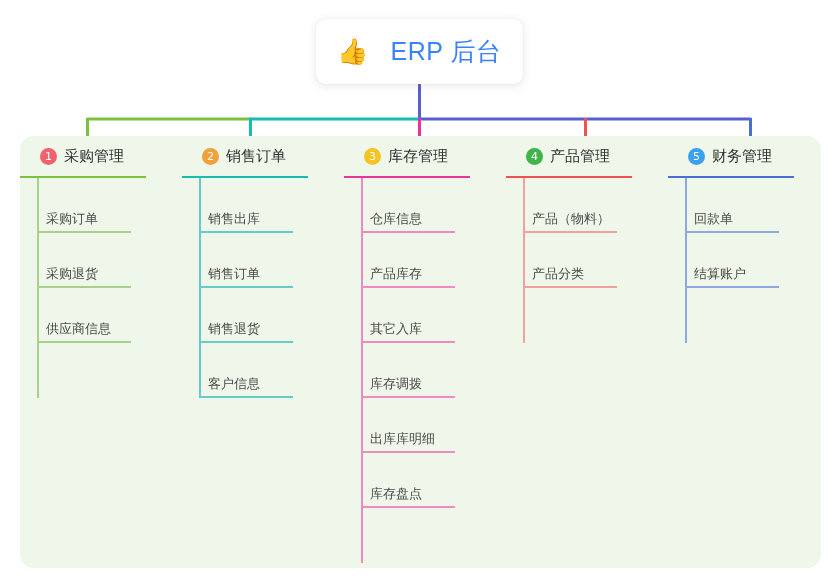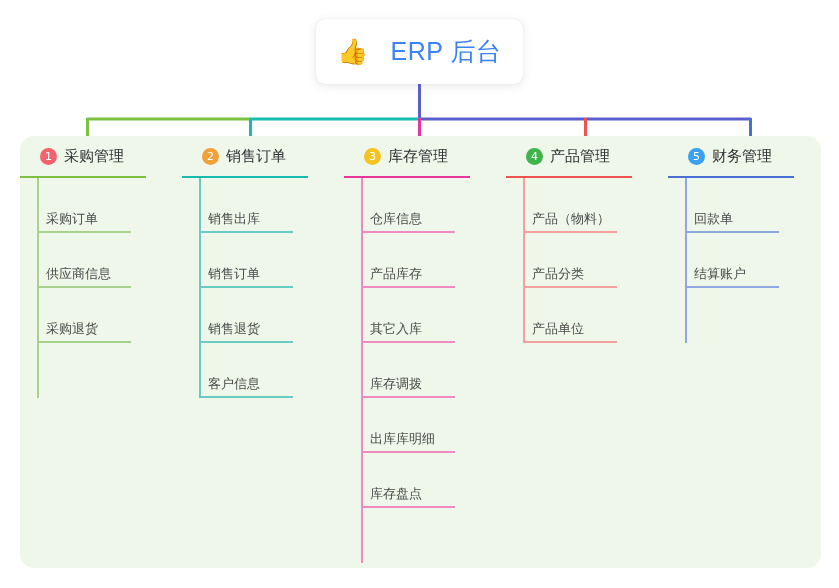--- a/index.html
+++ b/index.html
@@ -189,27 +189,27 @@
           <span class="col-title">采购管理</span>
         </div>
         <div class="head-rule" style="background: rgb(124, 192, 64);"></div>
         <div class="spine" style="background: rgb(168, 209, 140); height: 220px;"></div>
         <div class="leaves">
           <div class="leaf">
             <span class="leaf-label">采购订单</span>
             <div class="leaf-rule" style="background: rgb(168, 209, 140);"></div>
           </div>
           <div class="leaf">
+            <span class="leaf-label">采购退货</span>
+            <div class="leaf-rule" style="background: rgb(168, 209, 140);"></div>
+          </div>
+          <div class="leaf">
             <span class="leaf-label">供应商信息</span>
             <div class="leaf-rule" style="background: rgb(168, 209, 140);"></div>
           </div>
-          <div class="leaf">
-            <span class="leaf-label">采购退货</span>
-            <div class="leaf-rule" style="background: rgb(168, 209, 140);"></div>
-          </div>
         </div>
       </div>
       <div class="column">
         <div class="col-head">
           <span class="badge" style="background: rgb(240, 161, 60);">2</span>
           <span class="col-title">销售订单</span>
         </div>
         <div class="head-rule" style="background: rgb(23, 188, 176);"></div>
         <div class="spine" style="background: rgb(104, 204, 196); height: 220px;"></div>
         <div class="leaves">
@@ -274,24 +274,20 @@
         <div class="spine" style="background: rgb(244, 160, 158); height: 165px;"></div>
         <div class="leaves">
           <div class="leaf">
             <span class="leaf-label">产品（物料）</span>
             <div class="leaf-rule" style="background: rgb(244, 160, 158);"></div>
           </div>
           <div class="leaf">
             <span class="leaf-label">产品分类</span>
             <div class="leaf-rule" style="background: rgb(244, 160, 158);"></div>
           </div>
-          <div class="leaf">
-            <span class="leaf-label">产品单位</span>
-            <div class="leaf-rule" style="background: rgb(244, 160, 158);"></div>
-          </div>
         </div>
       </div>
       <div class="column">
         <div class="col-head">
           <span class="badge" style="background: rgb(58, 160, 239);">5</span>
           <span class="col-title">财务管理</span>
         </div>
         <div class="head-rule" style="background: rgb(74, 111, 212);"></div>
         <div class="spine" style="background: rgb(143, 168, 224); height: 165px;"></div>
         <div class="leaves">

